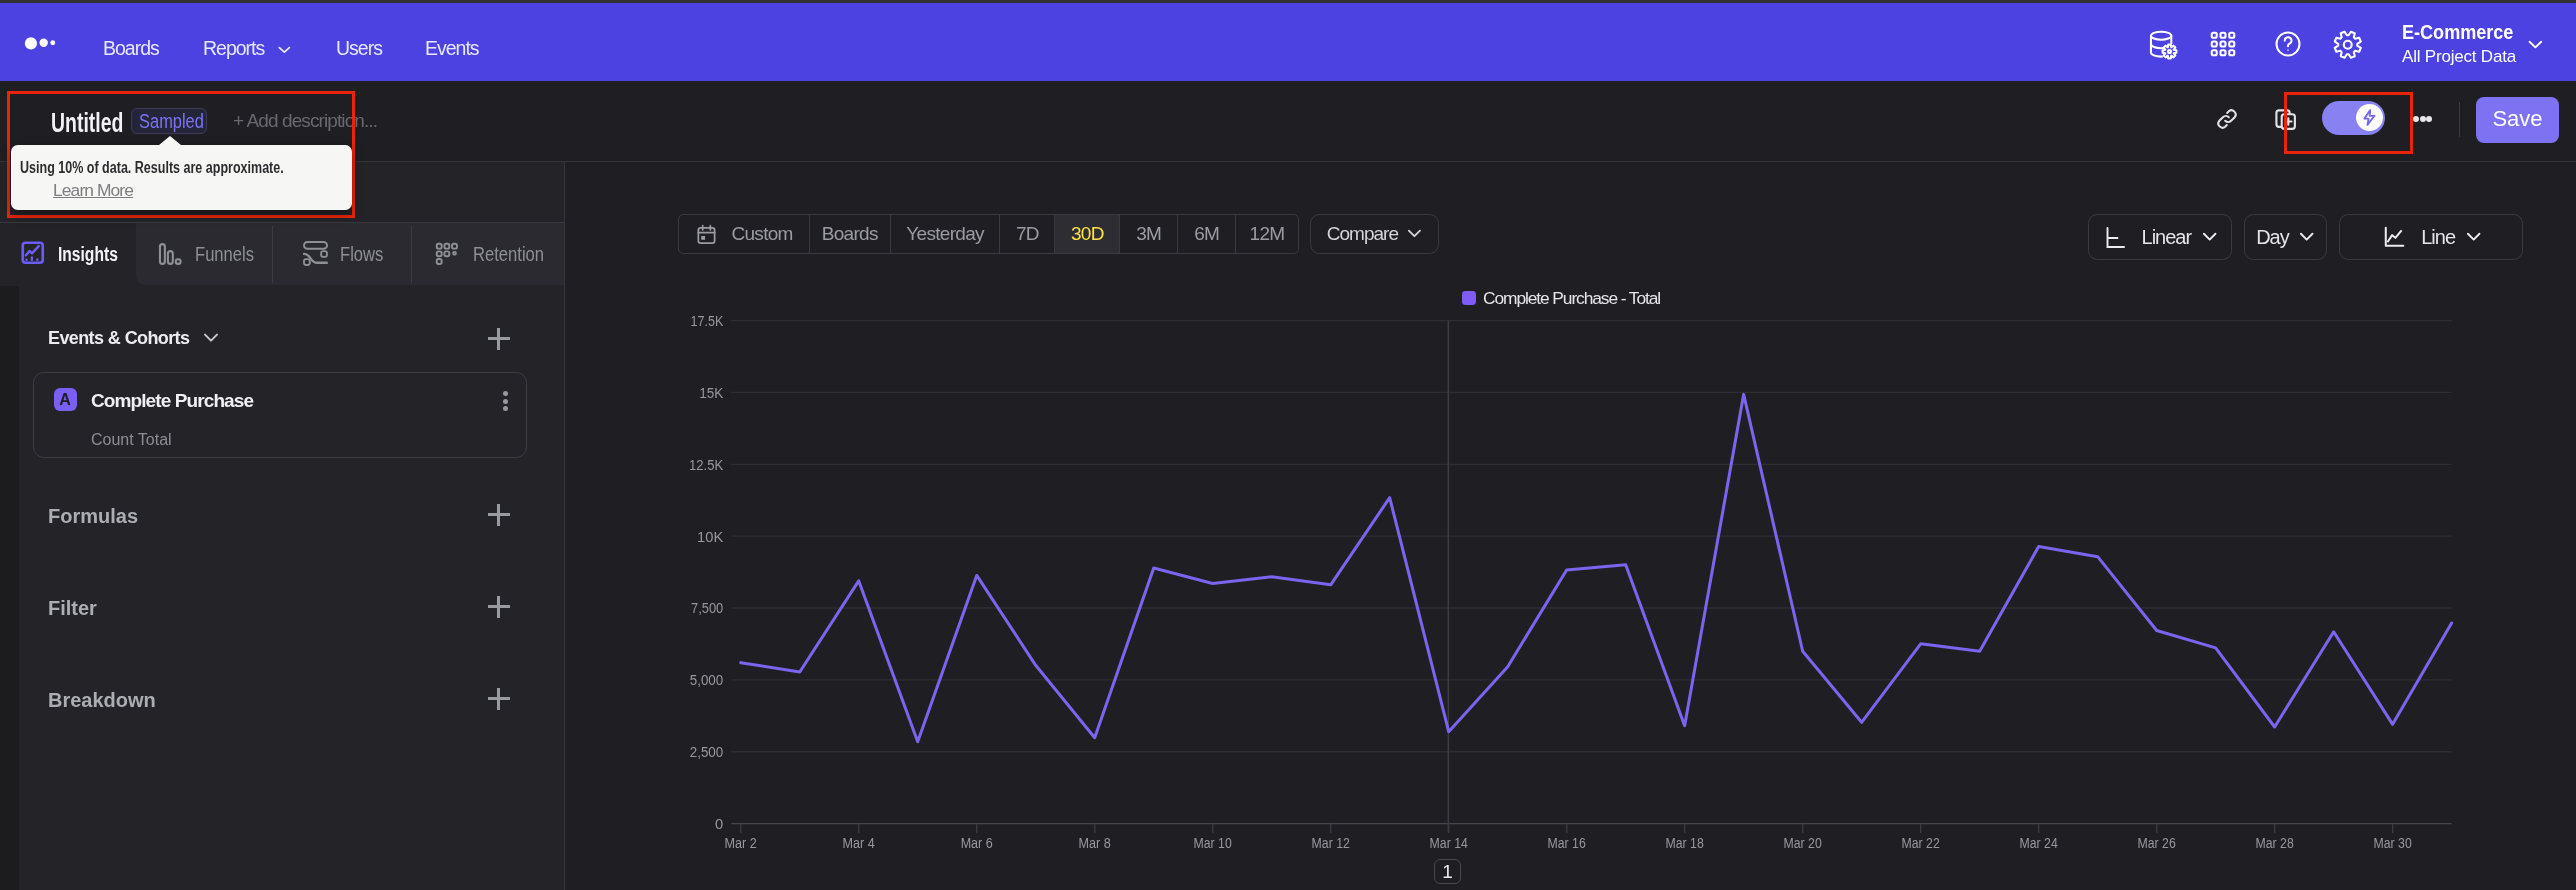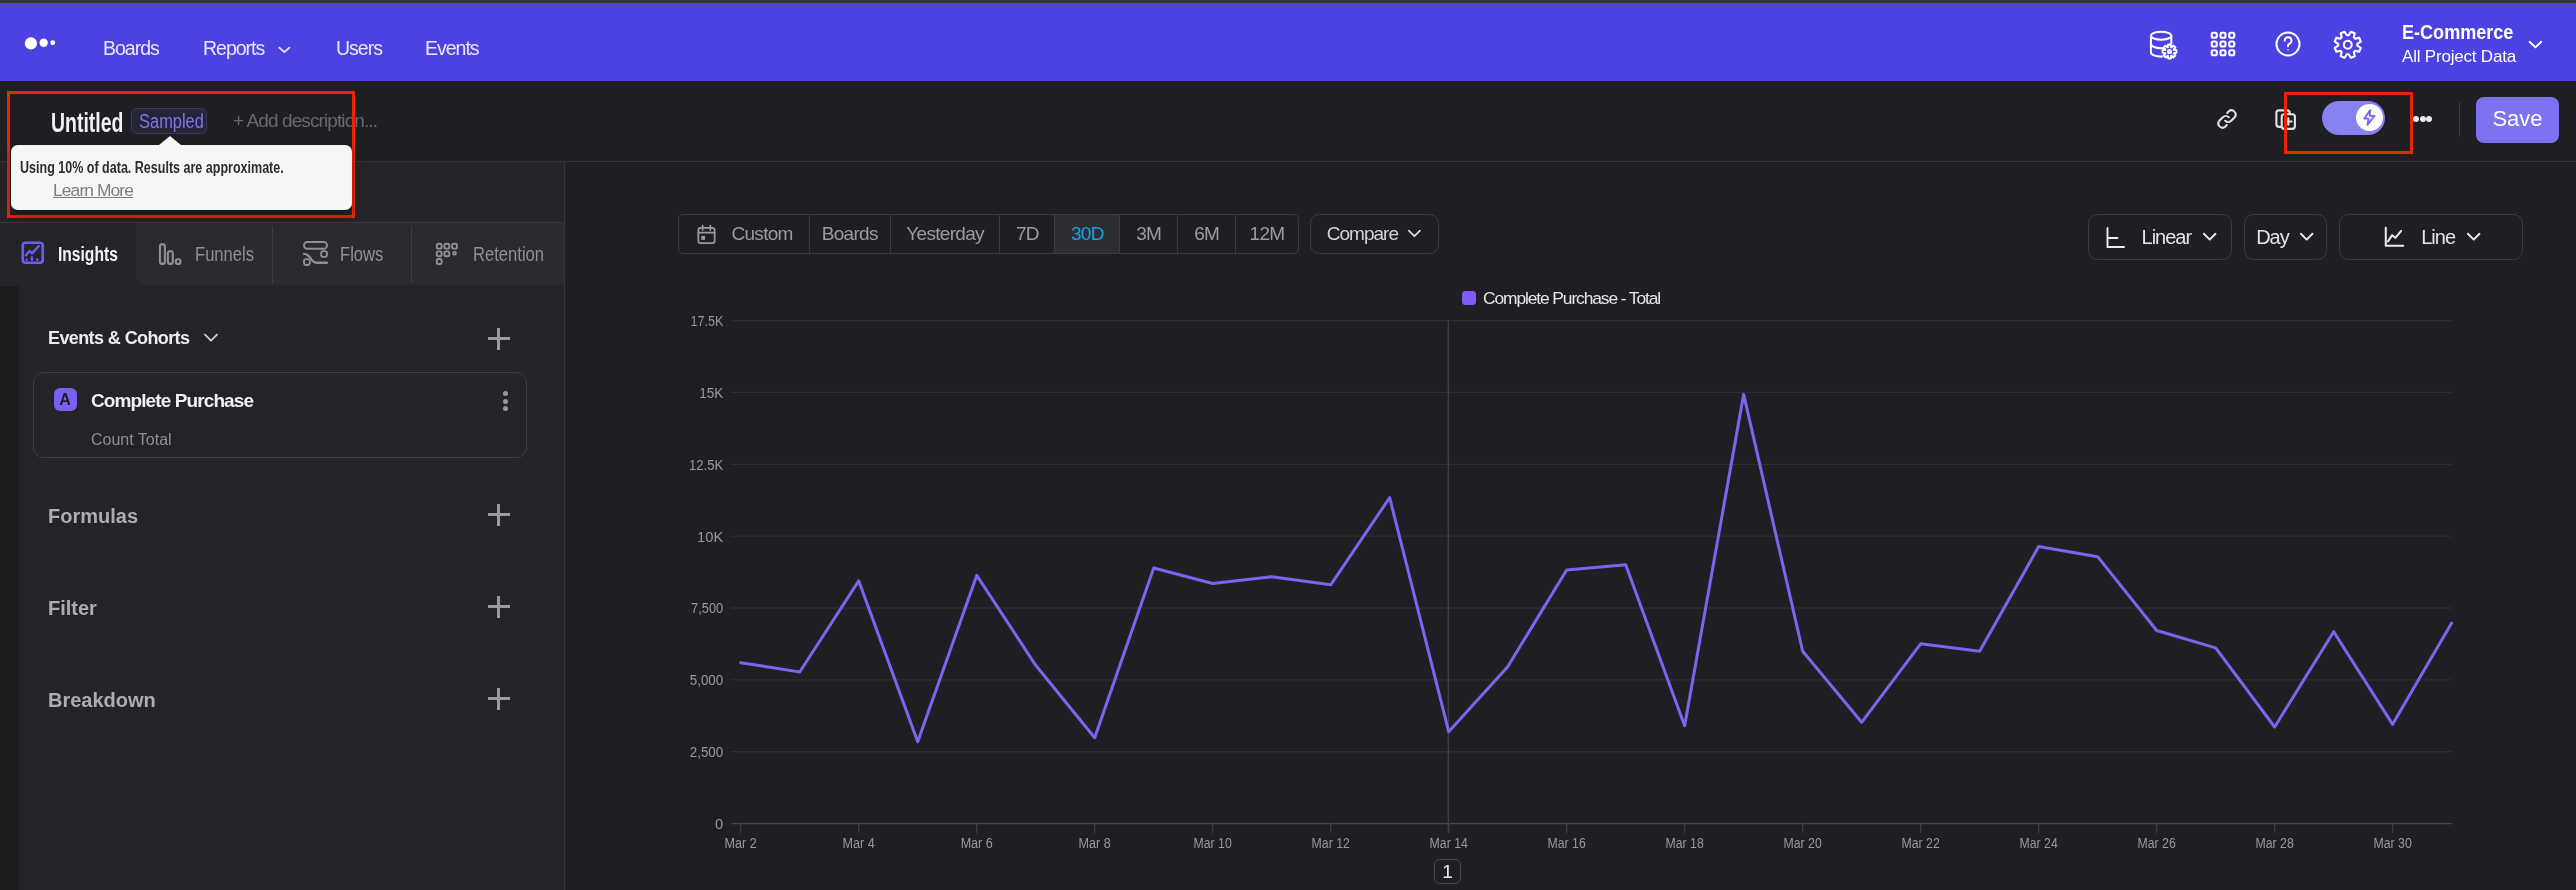--- a/index.html
+++ b/index.html
@@ -46,21 +46,21 @@
 #cttext { position:absolute; left:57px; top:58px; font-size:16px; color:#8d8d94; }
 .vdots { position:absolute; left:469px; width:5.4px; height:5.4px; border-radius:50%; background:#97979d; }
 .secthead { position:absolute; left:48px; font-size:20px; font-weight:bold; color:#acacb3; }
 .plus { position:absolute; width:21.5px; height:21.5px; }
 .plus:before { content:""; position:absolute; left:0; top:9.4px; width:21.5px; height:2.7px; background:#9a9aa1; }
 .plus:after { content:""; position:absolute; left:9.4px; top:0; width:2.7px; height:21.5px; background:#9a9aa1; }
 
 #rangegroup { left:678px; top:214px; width:621px; height:40px; border:1.3px solid #3a3a40; border-radius:5px; display:flex; overflow:hidden; }
 #rangegroup .seg { height:100%; display:flex; align-items:center; justify-content:center; color:#9b9ba2; font-size:19px; border-right:1.3px solid #3a3a40; letter-spacing:-0.7px; }
 #rangegroup .seg:last-child { border-right:none; }
-#rangegroup .active { background:#2d2d33; color:#0ea5e9; }
+#rangegroup .active { background:#2d2d33; color:#fde047; }
 .ctlbtn { position:absolute; border:1.3px solid #3a3a40; border-radius:9.4px; display:flex; align-items:center; justify-content:center; color:#e4e4e8; font-size:20px; letter-spacing:-1px; }
 
 #legendsq { left:1462px; top:291px; width:14px; height:14px; border-radius:3.4px; background:#7e5cf5; }
 #legendtx { left:1483px; top:288px; font-size:17.4px; color:#e6e6ea; letter-spacing:-1.1px; }
 #pagebox { left:1434px; top:859px; width:27px; height:25px; border:1.3px solid #47474d; border-radius:6px; color:#e8e8ec; font-size:19px; text-align:center; line-height:23px; }
 </style>
 </head>
 <body>
 <div id="page">
   <div id="topstrip" class="abs"></div>

